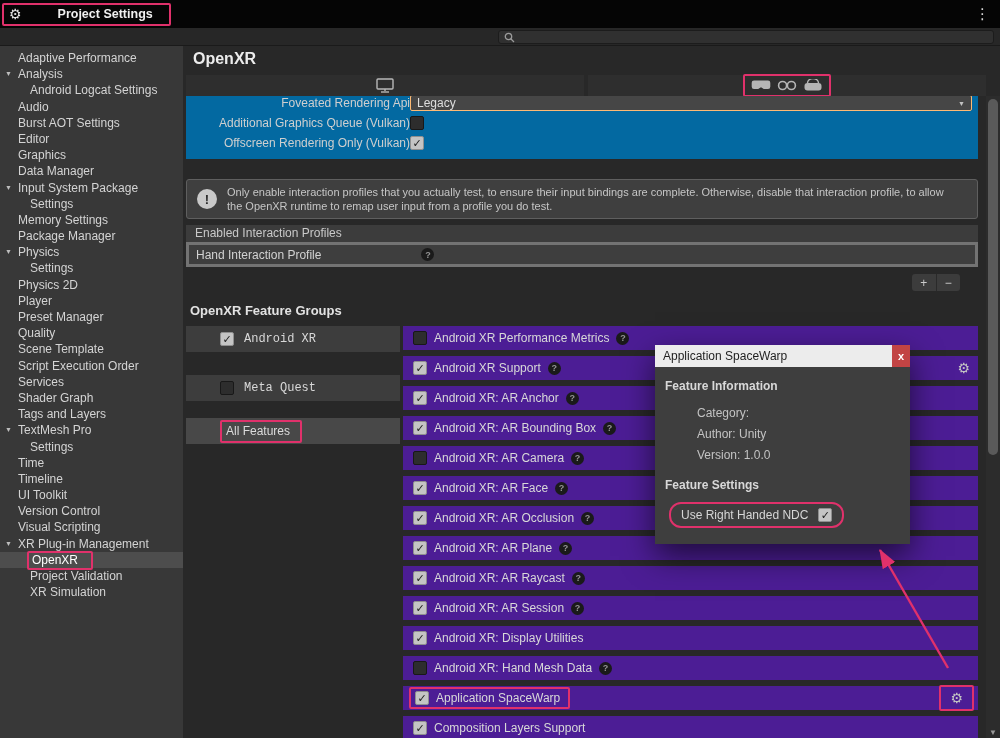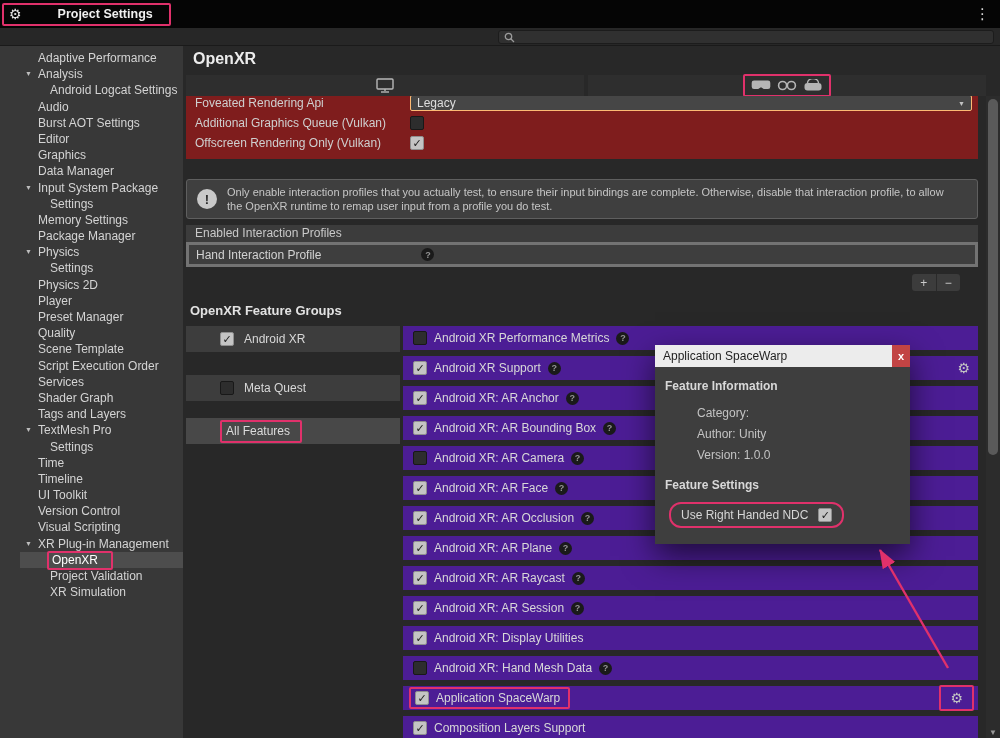--- a/index.html
+++ b/index.html
@@ -15,39 +15,39 @@
   .title-text { color:#f0f0f0; font-weight:bold; font-size:12.5px; white-space:nowrap;margin-left:30px; }
   .kebab { color:#d6d6d6; font-size:15px; }
 
   
   .toolbar { height:18px; background:#272727; border-bottom:1px solid #1a1a1a; position:relative; }
   .search { position:absolute; right:6px; top:2px; width:496px; height:14px; background:#303030; border:1px solid #1c1c1c; border-radius:3px; display:flex; align-items:center; gap:4px; padding:0 5px; }
   .search input { flex:1; background:transparent; border:none; outline:none; color:#dddddd; font-size:11px; font-family:inherit; }
 
   
   .body { display:flex; height:692px; }
-  .sidebar { width:183px; background:#383838; padding-top:4px; overflow:hidden; flex:none;padding-left:20px; }
+  .sidebar { width:183px; background:#383838; padding-top:4px; overflow:hidden; flex:none; }
   .sb-row { position:relative; height:16.2px; line-height:16.2px; font-size:12px; color:#d4d4d4; white-space:nowrap; }
   .sb-row.lvl0 { padding-left:18px; }
   .sb-row.lvl1 { padding-left:30px; }
   .sb-row.selected { background:#4d4d4d; color:#ffffff; }
   .sb-arrow { position:absolute; left:5px; top:0; font-size:7px; color:#bdbdbd; }
   .sb-label.annot { border:2px solid var(--pink); border-radius:2px; padding:0 13px 1px 3px; margin-left:-3px; }
 
   .main { flex:1; position:relative; background:#282828; overflow:hidden; }
   .page-title { position:absolute; left:10px; top:4px; font-size:16px; font-weight:bold; color:#ececec; }
 
   .tabs { position:absolute; left:3px; right:14px; top:29px; height:21px; display:flex; gap:4px; }
   .tab { flex:1; background:#2e2e2e; display:flex; align-items:center; justify-content:center; }
   .tab-icons { display:inline-flex; align-items:center; gap:6px; border:2px solid var(--pink); border-radius:2px; padding:3px 6px; }
 
   .scroll-area { position:absolute; left:3px; right:14px; top:50px; bottom:0; overflow:hidden; padding-right:8px; }
 
   
-  .settings-block { background:#7f1d1d; padding:4px 0 6px; overflow:hidden; }
+  .settings-block { background:#0369a1; padding:4px 0 6px; overflow:hidden;text-align:right; }
   .set-row { height:20px; display:flex; align-items:center; padding-left:9px; }
   .set-row:first-child { margin-top:-7px; }
   .set-lbl { width:215px; color:#cfcfcf; flex:none; }
   .dropdown { flex:1; height:16px; margin-right:6px; background:#464646; border:1px solid #fdba74; border-radius:2px; display:flex; align-items:center; padding:0 6px; color:#dedede; }
   .dd-caret { margin-left:auto; font-size:7px; color:#c2c2c2; }
 
   
   .cb { width:14px; height:14px; flex:none; background:#2d2d2d; border:1px solid #181818; border-radius:2px; display:inline-flex; align-items:center; justify-content:center; font-size:11px; font-weight:bold; color:transparent; line-height:1; }
   .cb.checked { background:#c4c4c4; border-color:#8f8f8f; color:#1b1b1b; }
 
@@ -73,21 +73,21 @@
   
   .fg-heading { margin-top:12px; padding-left:4px; font-size:13px; font-weight:bold; color:#e2e2e2; }
   .fg-wrap { margin-top:8px; display:flex; gap:3px; align-items:flex-start; }
   .group-col { width:214px; flex:none; }
   .grp-row { height:26px; background:#3d3d3d; display:flex; align-items:center; gap:10px; padding-left:34px; }
   .grp-row.g0 { margin-bottom:23px; }
   .grp-row.g1 { margin-bottom:17px; }
   .grp-row.all-features { background:#484848; }
   .af-lbl { color:#dcdcdc; }
   .af-lbl.annot-box { padding:2px 10px 3px 4px; }
-  .grp-lbl { color:#d8d8d8; }
+  .grp-lbl { color:#d8d8d8;font-family:Liberation Mono, monospace; }
 
   .feature-col { flex:1; }
   .feat-row { height:24px; background:#4c1d95; margin-bottom:6px; display:flex; align-items:center; gap:7px; padding:0 8px 0 10px; }
   .feat-lbl { color:#d8d8d8; white-space:nowrap; }
   .annot-box { border:2px solid var(--pink); border-radius:2px; }
   .feat-annot { display:inline-flex; align-items:center; gap:7px; padding:2px 8px 2px 4px; margin-left:-4px; }
   .gear-annot { display:inline-flex; align-items:center; justify-content:center; padding:4px 9px; margin:-6px -4px -6px auto; }
 
   
   .popup { position:absolute; left:472px; top:299px; width:255px; z-index:30; box-shadow:0 12px 30px rgba(0,0,0,0.6); }

